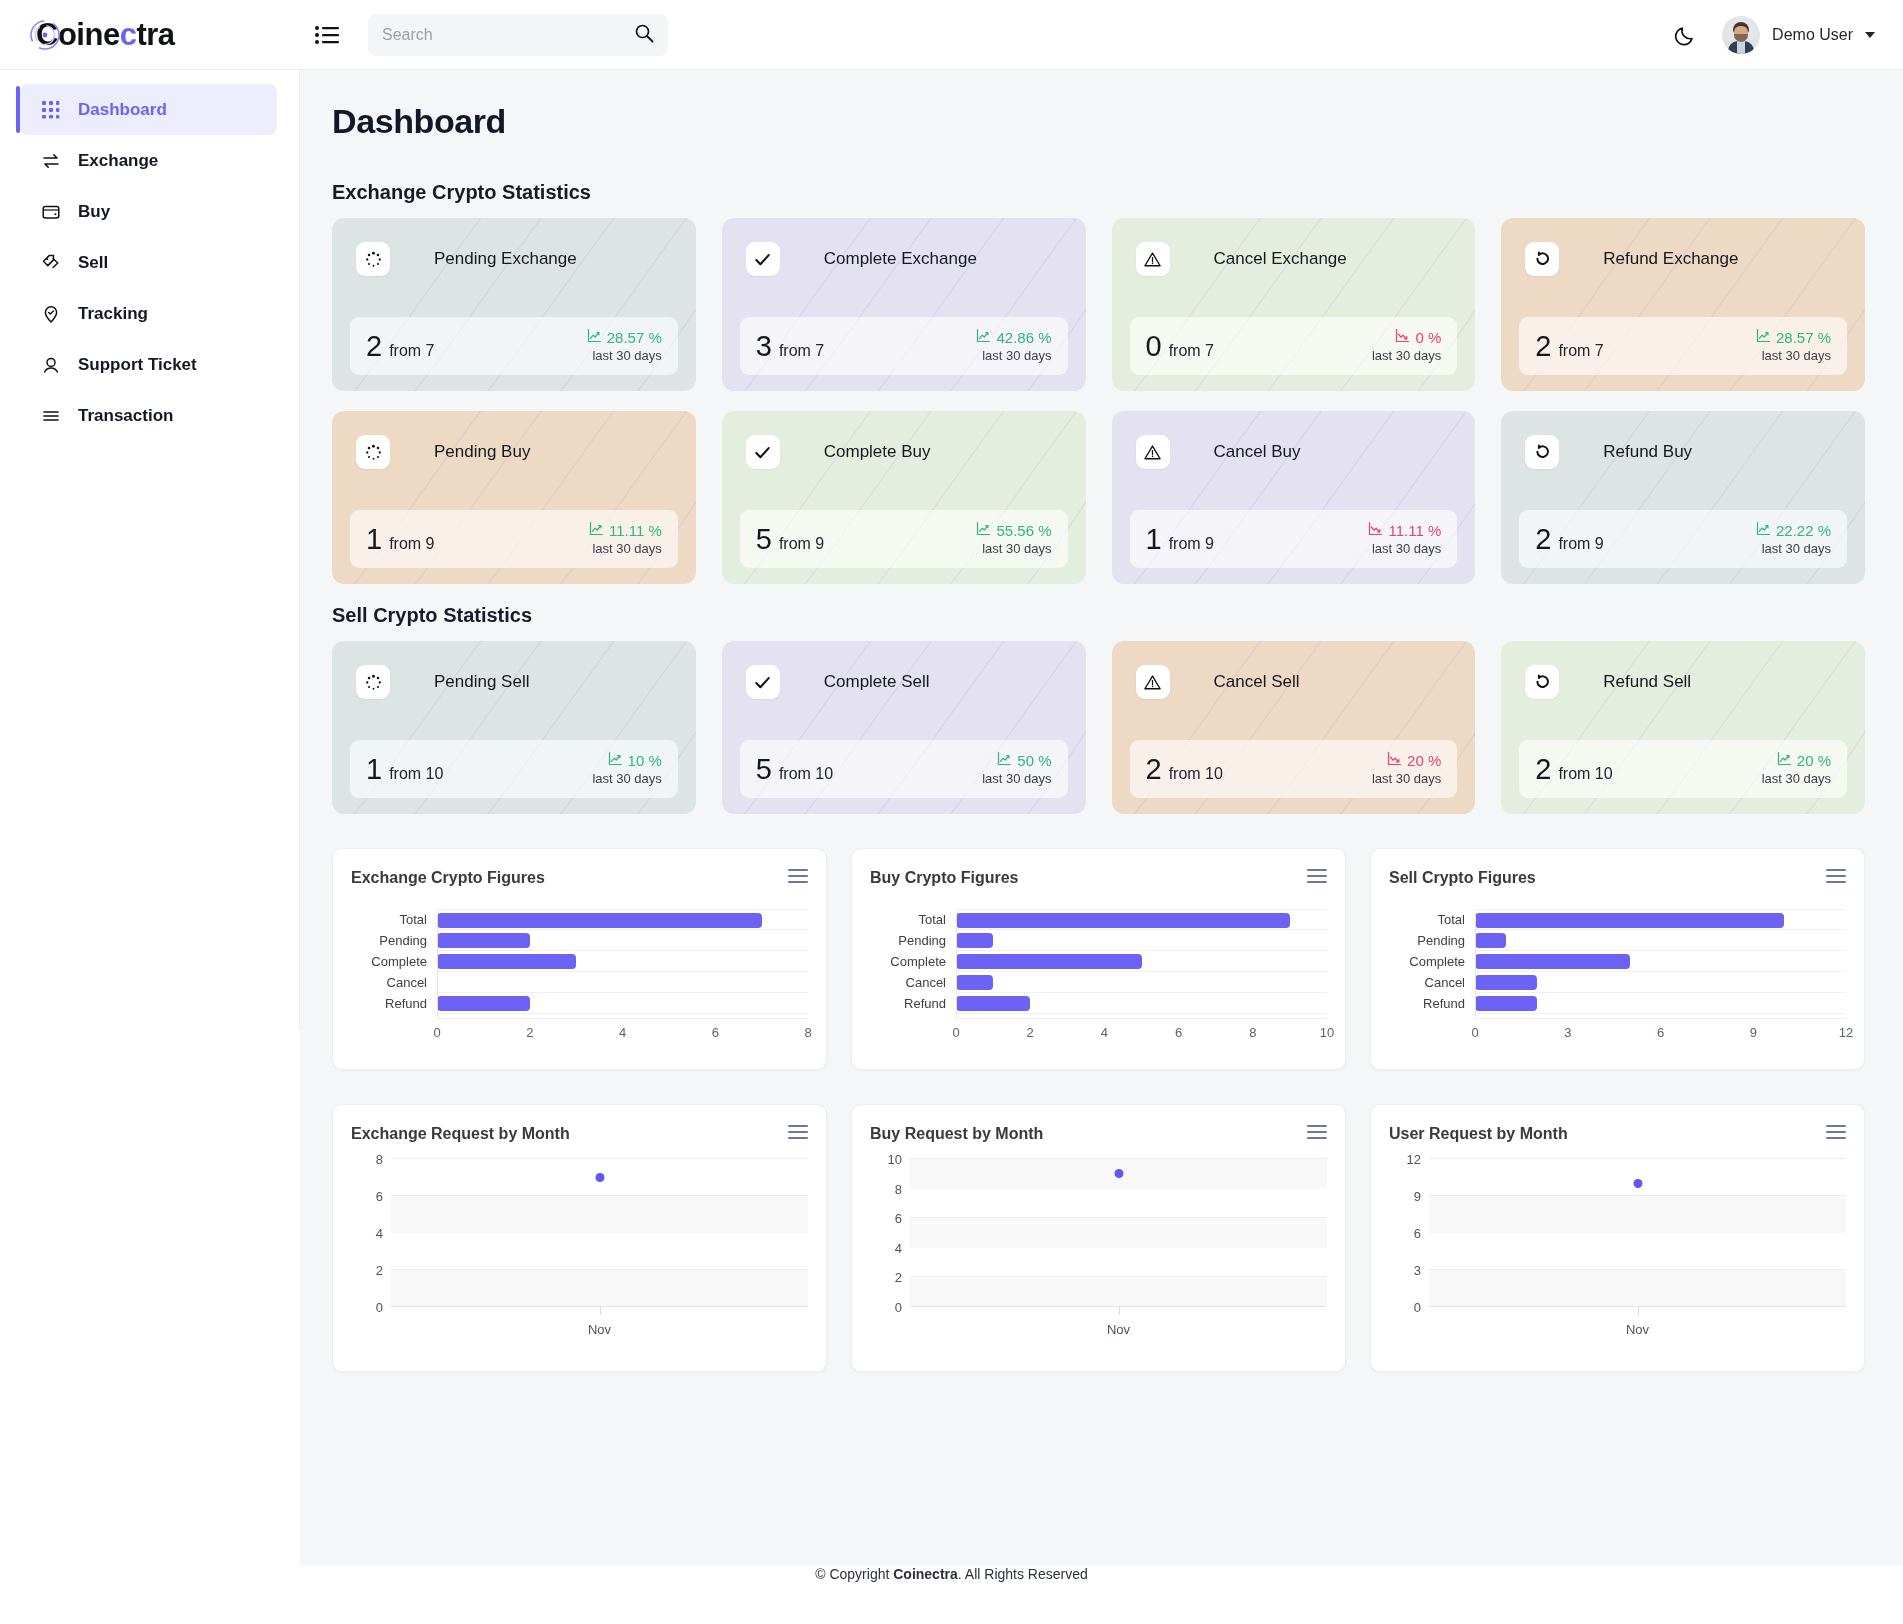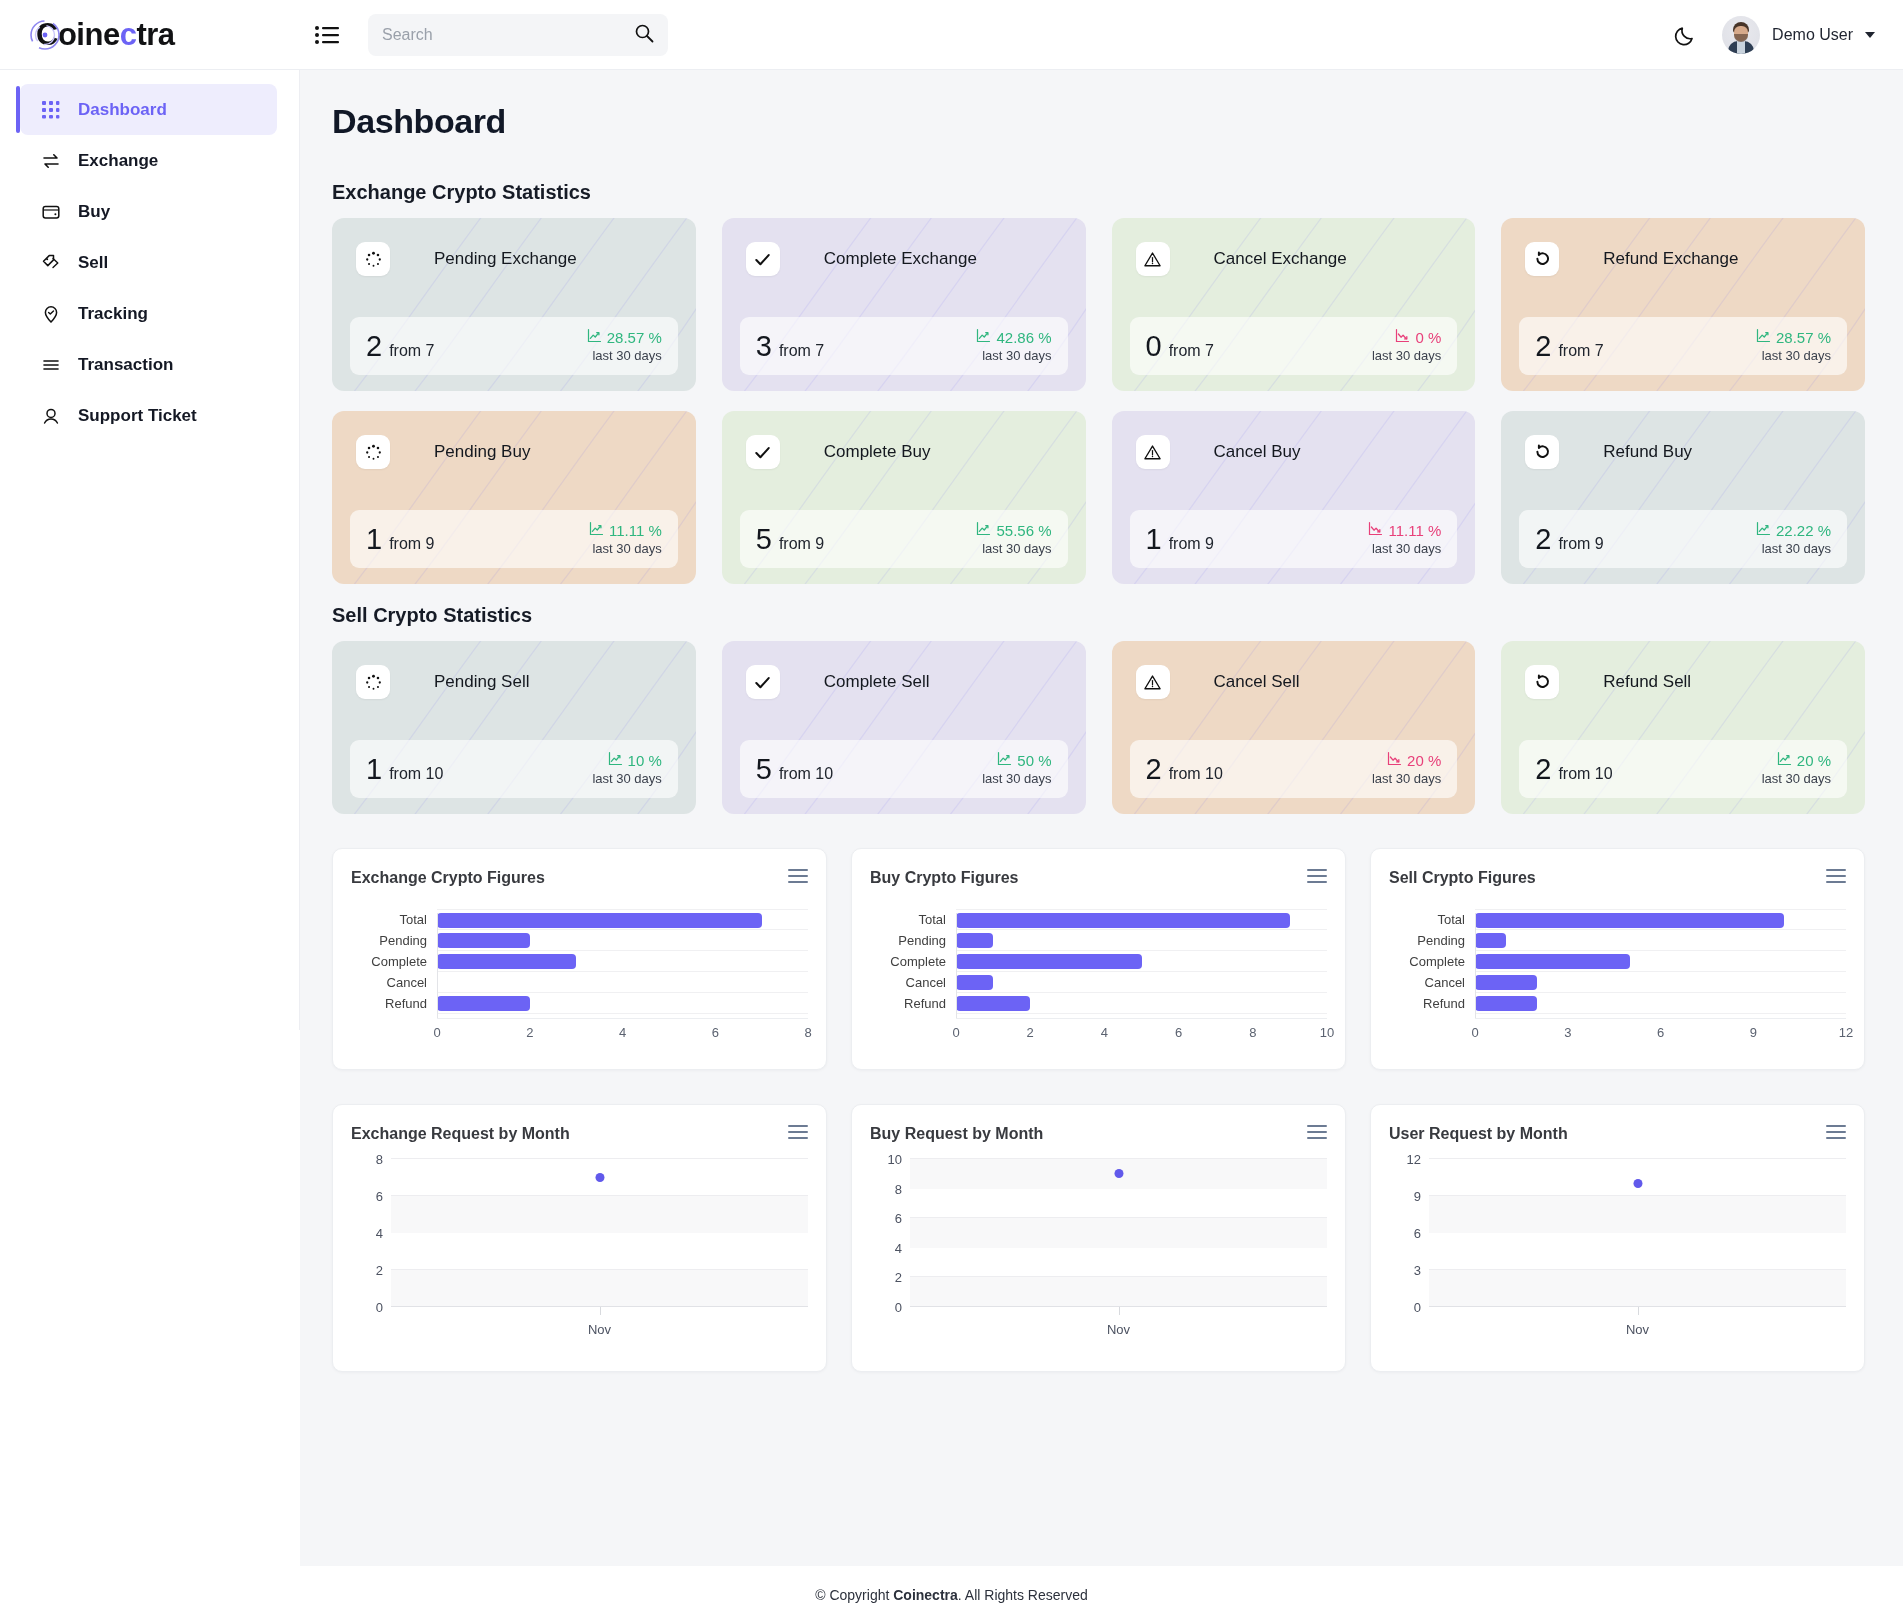--- a/index.html
+++ b/index.html
@@ -172,21 +172,21 @@
   .sc-band { position:absolute; left:0; right:0; background:#f8f8f9; }
   .sc-line { position:absolute; left:0; right:0; height:1px; background:#ededf0; }
   .sc-base { position:absolute; left:0; right:0; bottom:28px; height:1px; background:#e1e2e6;}
   .sc-tick { position:absolute; left:50%; bottom:20px; width:1px; height:8px; background:#d8dade;}
   .sc-dot { position:absolute; width:9px; height:9px; border-radius:50%; background:#6159eb; transform:translate(-50%,-50%);}
   .sc-xlabel { position:absolute; left:50%; bottom:-2px; transform:translateX(-50%); font-size:13px; color:#4c5261;}
 
   
   .footer {
     position:absolute; bottom:0; left:0; right:0; height:58px;
-    display:flex; align-items:center; justify-content:center;
+    display:flex; justify-content:center;
     background:#ffffff; font-size:14px; color:#2c313c;
   }
   .footer b { font-weight:700; }
 </style>
 </head>
 <body>
 
 <div class="app">
 
   <div class="topbar">
@@ -302,38 +302,38 @@
             <path d="M7.6 8.4 9.3 10.1l3.2-3.2" fill="none" stroke="#111" stroke-width="1.4" stroke-linecap="round" stroke-linejoin="round"></path>
           </svg>
         </span>
         <span>Tracking</span>
       </div>
 
 
       <div class="nav-item">
         <span class="nav-ico">
           <svg width="20" height="20" viewBox="0 0 20 20">
+            <circle cx="10" cy="7.4" r="4" fill="none" stroke="#111" stroke-width="1.5"></circle>
+            <path d="M3.6 17c1.3-2.6 3.6-4 6.4-4s5.1 1.4 6.4 4" fill="none" stroke="#111" stroke-width="1.5" stroke-linecap="round"></path>
+          </svg>
+        </span>
+        <span>Support Ticket</span>
+      </div>
+
+      <div class="nav-item">
+        <span class="nav-ico">
+          <svg width="20" height="20" viewBox="0 0 20 20">
             <g stroke="#111" stroke-width="1.6" stroke-linecap="round">
               <line x1="3" y1="6" x2="17" y2="6"></line>
                 <line x1="3" y1="10" x2="17" y2="10"></line>
                 <line x1="3" y1="14" x2="17" y2="14"></line>
             </g>
           </svg>
         </span>
         <span>Transaction</span>
-      </div>
-
-      <div class="nav-item">
-        <span class="nav-ico">
-          <svg width="20" height="20" viewBox="0 0 20 20">
-            <circle cx="10" cy="7.4" r="4" fill="none" stroke="#111" stroke-width="1.5"></circle>
-            <path d="M3.6 17c1.3-2.6 3.6-4 6.4-4s5.1 1.4 6.4 4" fill="none" stroke="#111" stroke-width="1.5" stroke-linecap="round"></path>
-          </svg>
-        </span>
-        <span>Support Ticket</span>
       </div>
     </div>
 
     <div class="main">
       <div class="main-inner">
         <div class="page-title">Dashboard</div>
 
         <div id="sections-host">
             <div class="section">
               <div class="section-title">Exchange Crypto Statistics</div>

